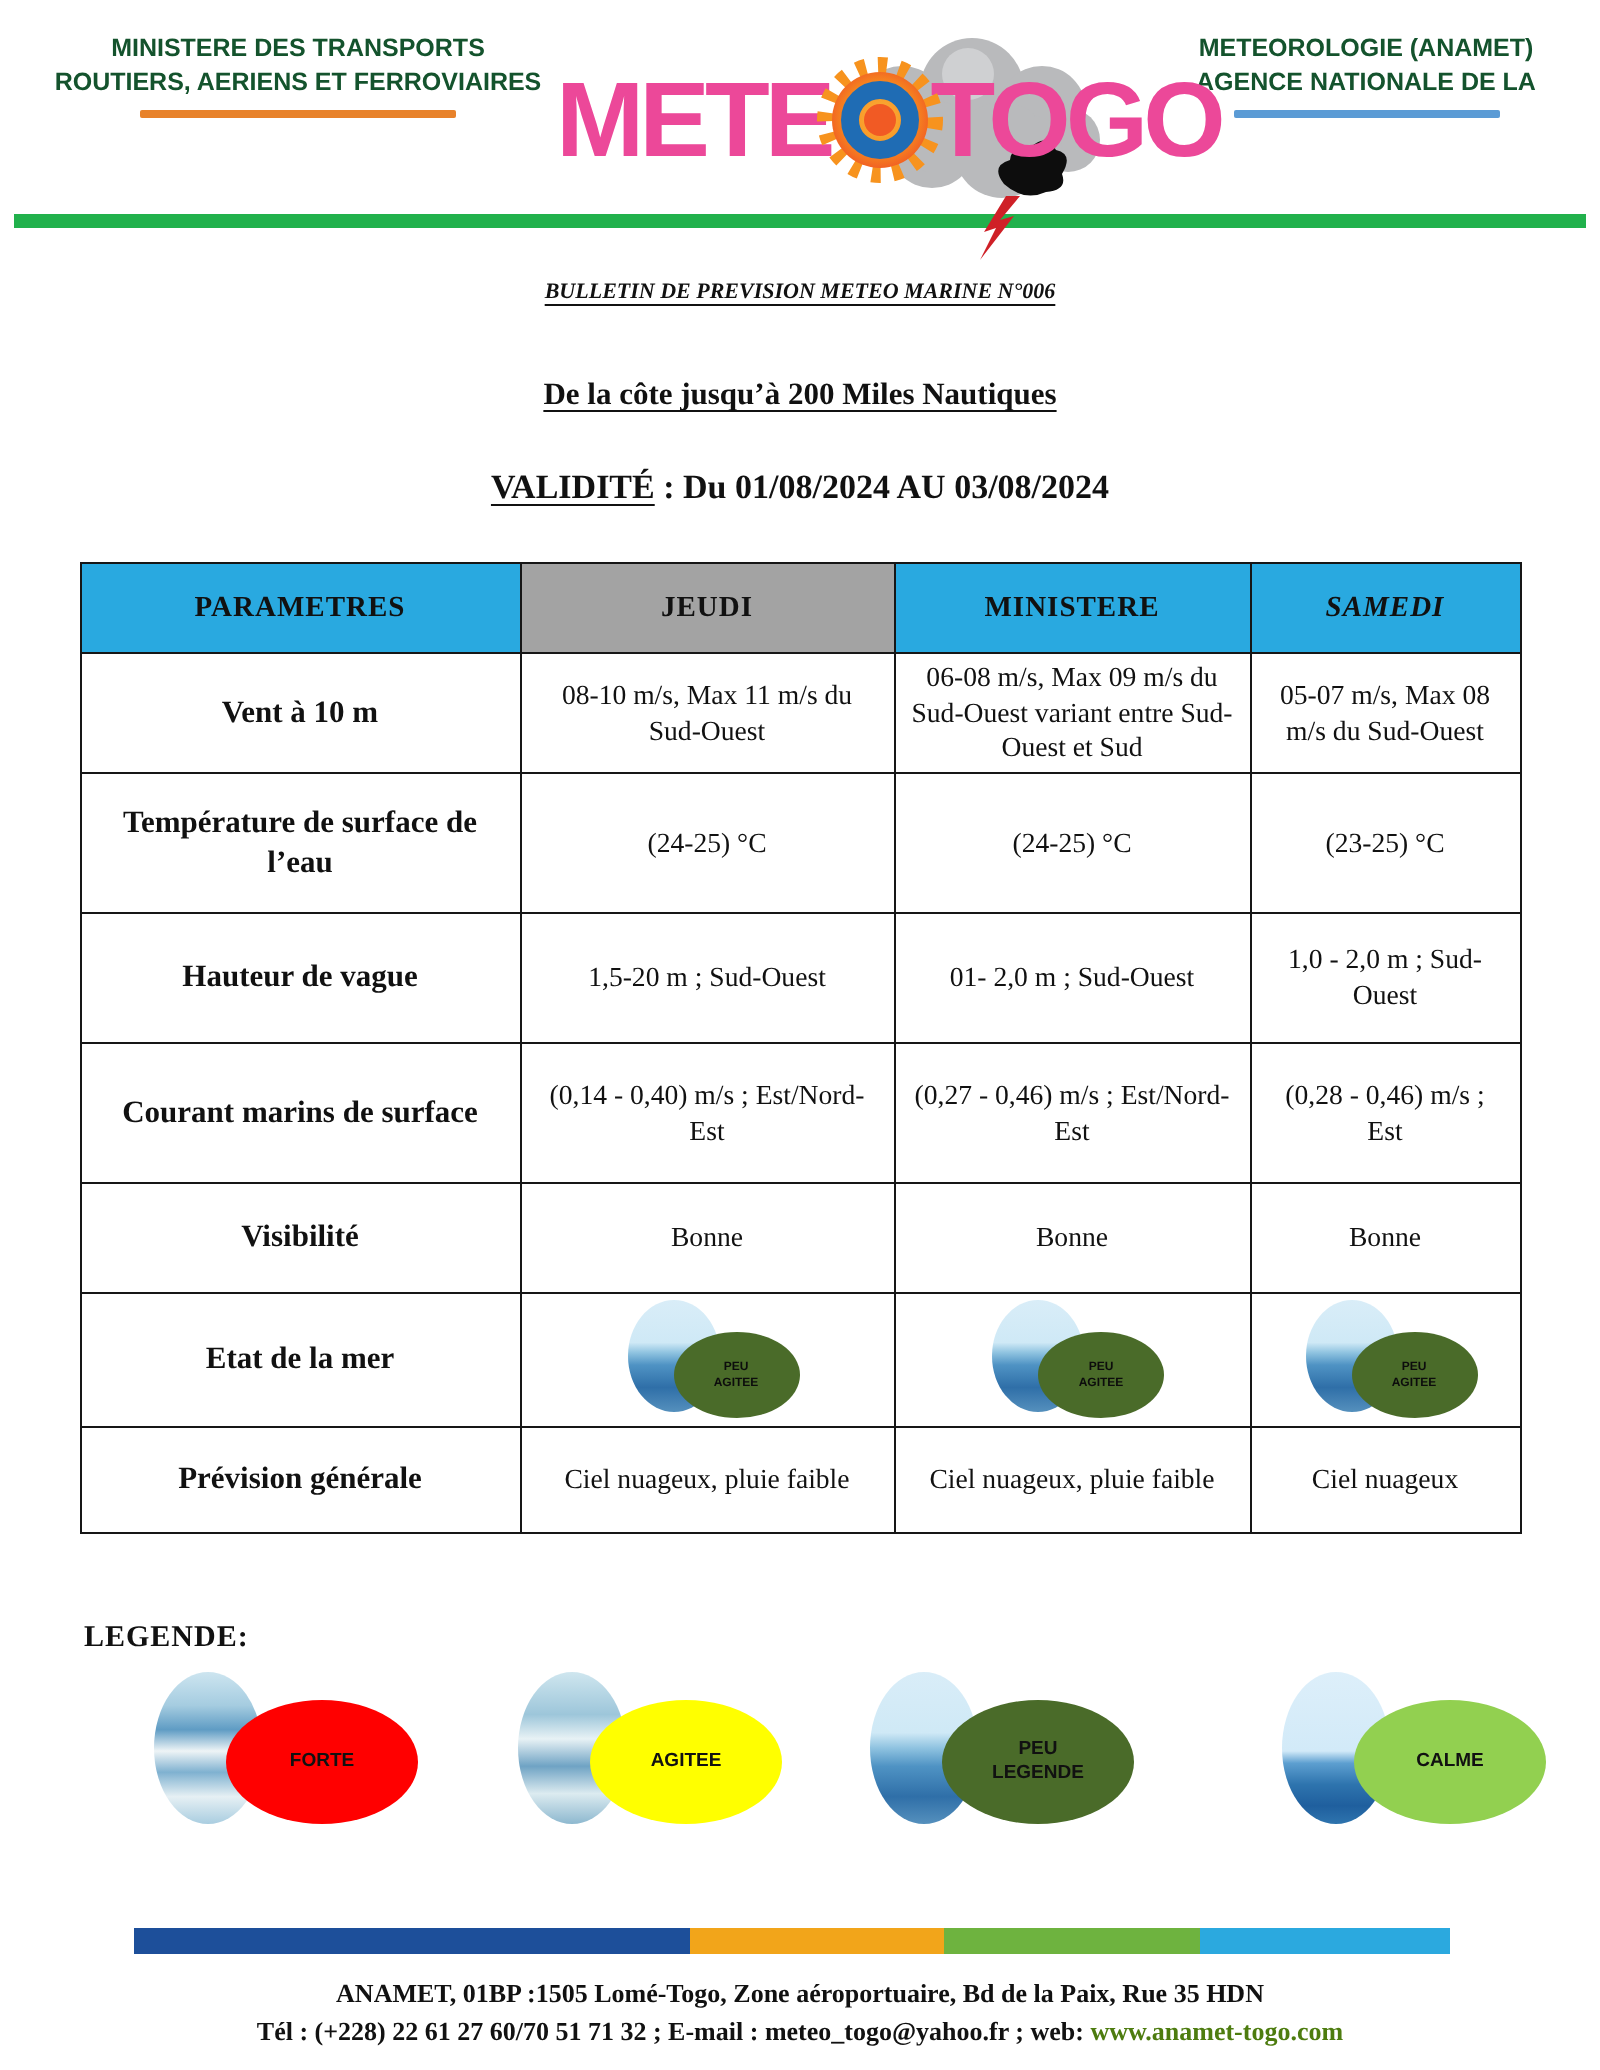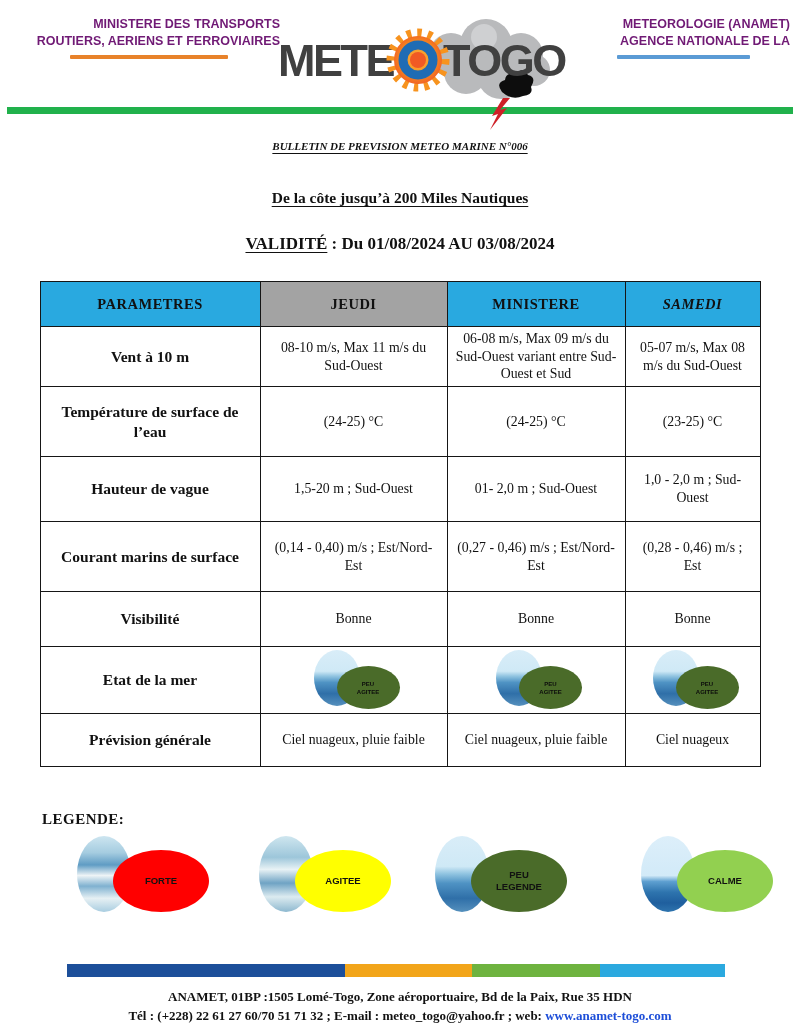--- a/index.html
+++ b/index.html
@@ -1,35 +1,35 @@
 <!DOCTYPE html>
 <html><head>
 <meta charset="utf-8">
 <style>
   html,body{margin:0;padding:0;background:#ffffff;}
   .page{position:relative;width:800px;height:1035px;background:#fff;overflow:hidden;
         font-family:"Liberation Serif", serif;color:#111;}
 
   
   .top{position:relative;height:96px;}
-  .org{position:absolute;top:16px;text-align:right;
+  .org{position:absolute;top:16px;text-align:center;
        font-family:"Liberation Sans", sans-serif;font-weight:bold;
-       font-size:12.5px;line-height:17px;color:#701a75;}
+       font-size:12.5px;line-height:17px;color:#14532d;}
   .org.ministry{left:18px;width:262px;}
   .org.agency{left:576px;width:214px;}
   .rule{height:4px;margin:5px auto 0;border-radius:1px;}
   .rule.orange{width:158px;background:#E8822A;}
   .rule.blue{width:133px;background:#5B9BD5;}
 
   
   .logo{position:absolute;left:278px;top:8px;width:280px;height:100px;}
   .logo .cloud{position:absolute;left:128px;top:10px;z-index:0;}
   .logo .logo-row{position:absolute;left:0;top:20px;display:flex;align-items:center;z-index:2;}
   .logo .word{font-family:"Liberation Sans", sans-serif;font-weight:bold;
-              font-size:45px;letter-spacing:-2.5px;color:#404040;line-height:1;}
+              font-size:53px;letter-spacing:-2.5px;color:#ec4899;line-height:1;}
   .logo .sun{margin:0 -7px;position:relative;z-index:1;}
 
   
   .divider{height:7px;margin:11px 7px 0 7px;}
 
   
   .t1,.t2,.t3{text-align:center;font-weight:bold;}
   .t1{margin-top:26px;font-size:11px;font-style:italic;}
   .t2{margin-top:37px;font-size:15.5px;}
   .t3{margin-top:27px;font-size:17px;}
@@ -66,21 +66,21 @@
   .ph-agitee{background:linear-gradient(180deg,#cfe6ef 0%,#9dc6da 28%,#e8f2f5 44%,#6fa3c4 62%,#dcebf0 80%,#8db8cf 100%);}
   .ph-peu{background:linear-gradient(180deg,#d9edf8 0%,#cfe9f6 40%,#8fc3e0 50%,#4f93c4 62%,#2f6fa8 82%,#5590bd 100%);}
   .ph-calme{background:linear-gradient(180deg,#ddeffa 0%,#d2eaf8 52%,#5d9fd0 60%,#2e74ae 74%,#1f5f9e 88%,#2e74ae 100%);}
   .ml1{margin-left:35px;} .ml2{margin-left:42px;} .ml3{margin-left:36px;} .ml4{margin-left:66px;}
 
   
   .fbar{display:flex;margin:46px 0 0 67px;width:658px;height:13px;}
   .fbar .seg1{width:42.2%;} .fbar .seg2{width:19.4%;} .fbar .seg3{width:19.4%;} .fbar .seg4{width:19%;}
   .faddr{margin-top:12px;text-align:center;font-weight:bold;font-size:13px;}
   .ftel{margin-top:3px;text-align:center;font-weight:bold;font-size:13px;}
-  .ftel a{color:#1d4ed8;text-decoration:none;}
+  .ftel a{color:#4d7c0f;text-decoration:none;}
 </style>
 </head>
 <body>
 
 <div class="page">
 
   <header class="top">
     <div class="org ministry">
       <div>MINISTERE DES TRANSPORTS</div>
       <div>ROUTIERS, AERIENS ET FERROVIAIRES</div>

